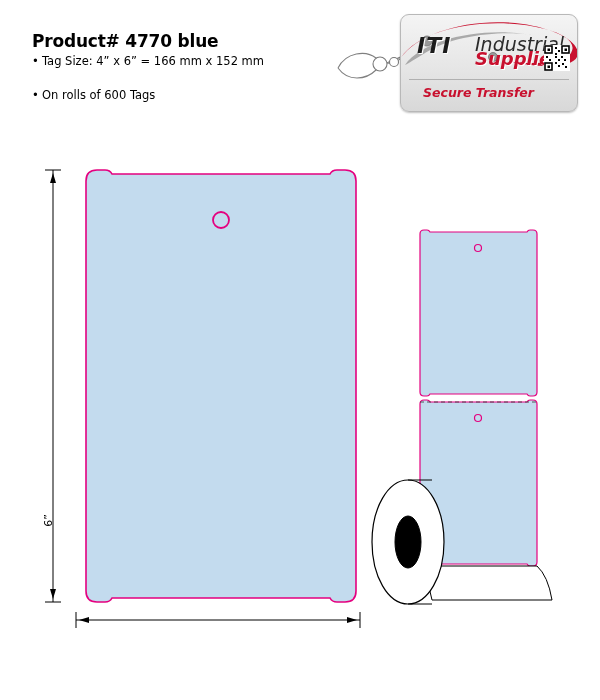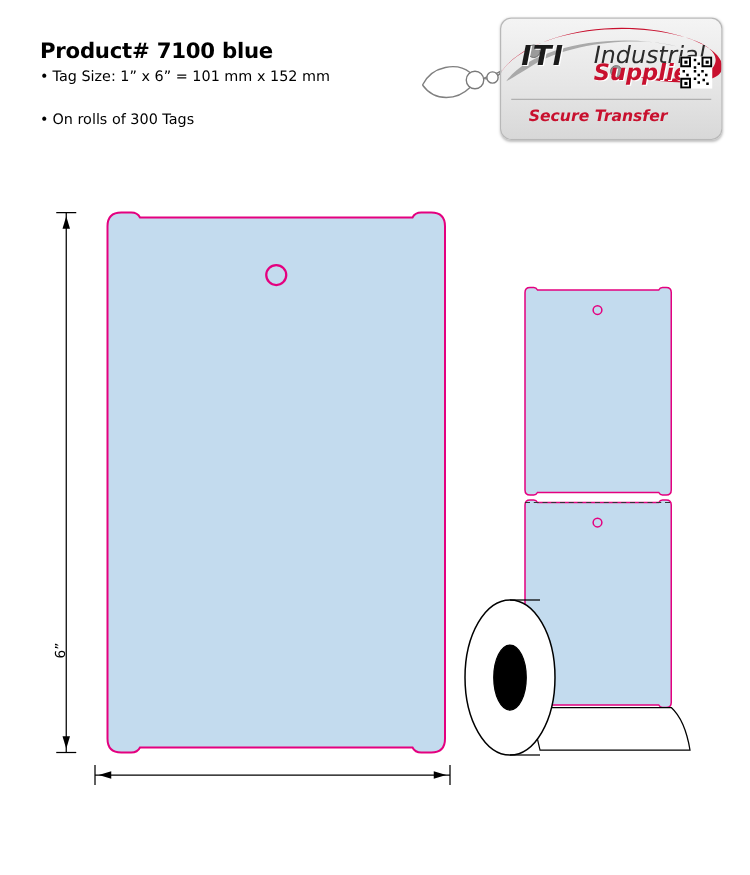--- a/index.html
+++ b/index.html
@@ -128,27 +128,27 @@
     left: 42px; top: 384px;
     transform: rotate(-90deg);
     transform-origin: center center;
   }
 </style>
 </head>
 <body>
 
 <div id="header">
 
-  <div id="product-title">Product# 7100 blue</div>
+  <div id="product-title">Product# 4770 blue</div>
 
   <div class="spec-line" id="spec-0">
-    <span class="bullet">•</span><span>Tag Size: 1” x 6” = 101 mm x 152 mm</span>
+    <span class="bullet">•</span><span>Tag Size: 4” x 6” = 166 mm x 152 mm</span>
   </div>
   <div class="spec-line" id="spec-2">
-    <span class="bullet">•</span><span>On rolls of 300 Tags</span>
+    <span class="bullet">•</span><span>On rolls of 600 Tags</span>
   </div>
 
   <svg id="hook-art" viewBox="0 0 80 50">
     <path d="M2 30 C10 14, 30 12, 40 20 C50 28, 62 26, 66 18" fill="none" stroke="#808080" stroke-width="1.1"></path>
     <path d="M2 30 C12 44, 30 42, 40 32 C50 22, 62 22, 66 18" fill="none" stroke="#808080" stroke-width="1.1"></path>
     <circle cx="44" cy="26" r="7" fill="#ffffff" stroke="#7a7a7a" stroke-width="1.1"></circle>
     <circle cx="58" cy="24" r="4.5" fill="#ffffff" stroke="#7a7a7a" stroke-width="1.1"></circle>
   </svg>
 
   <div id="logo-box">

